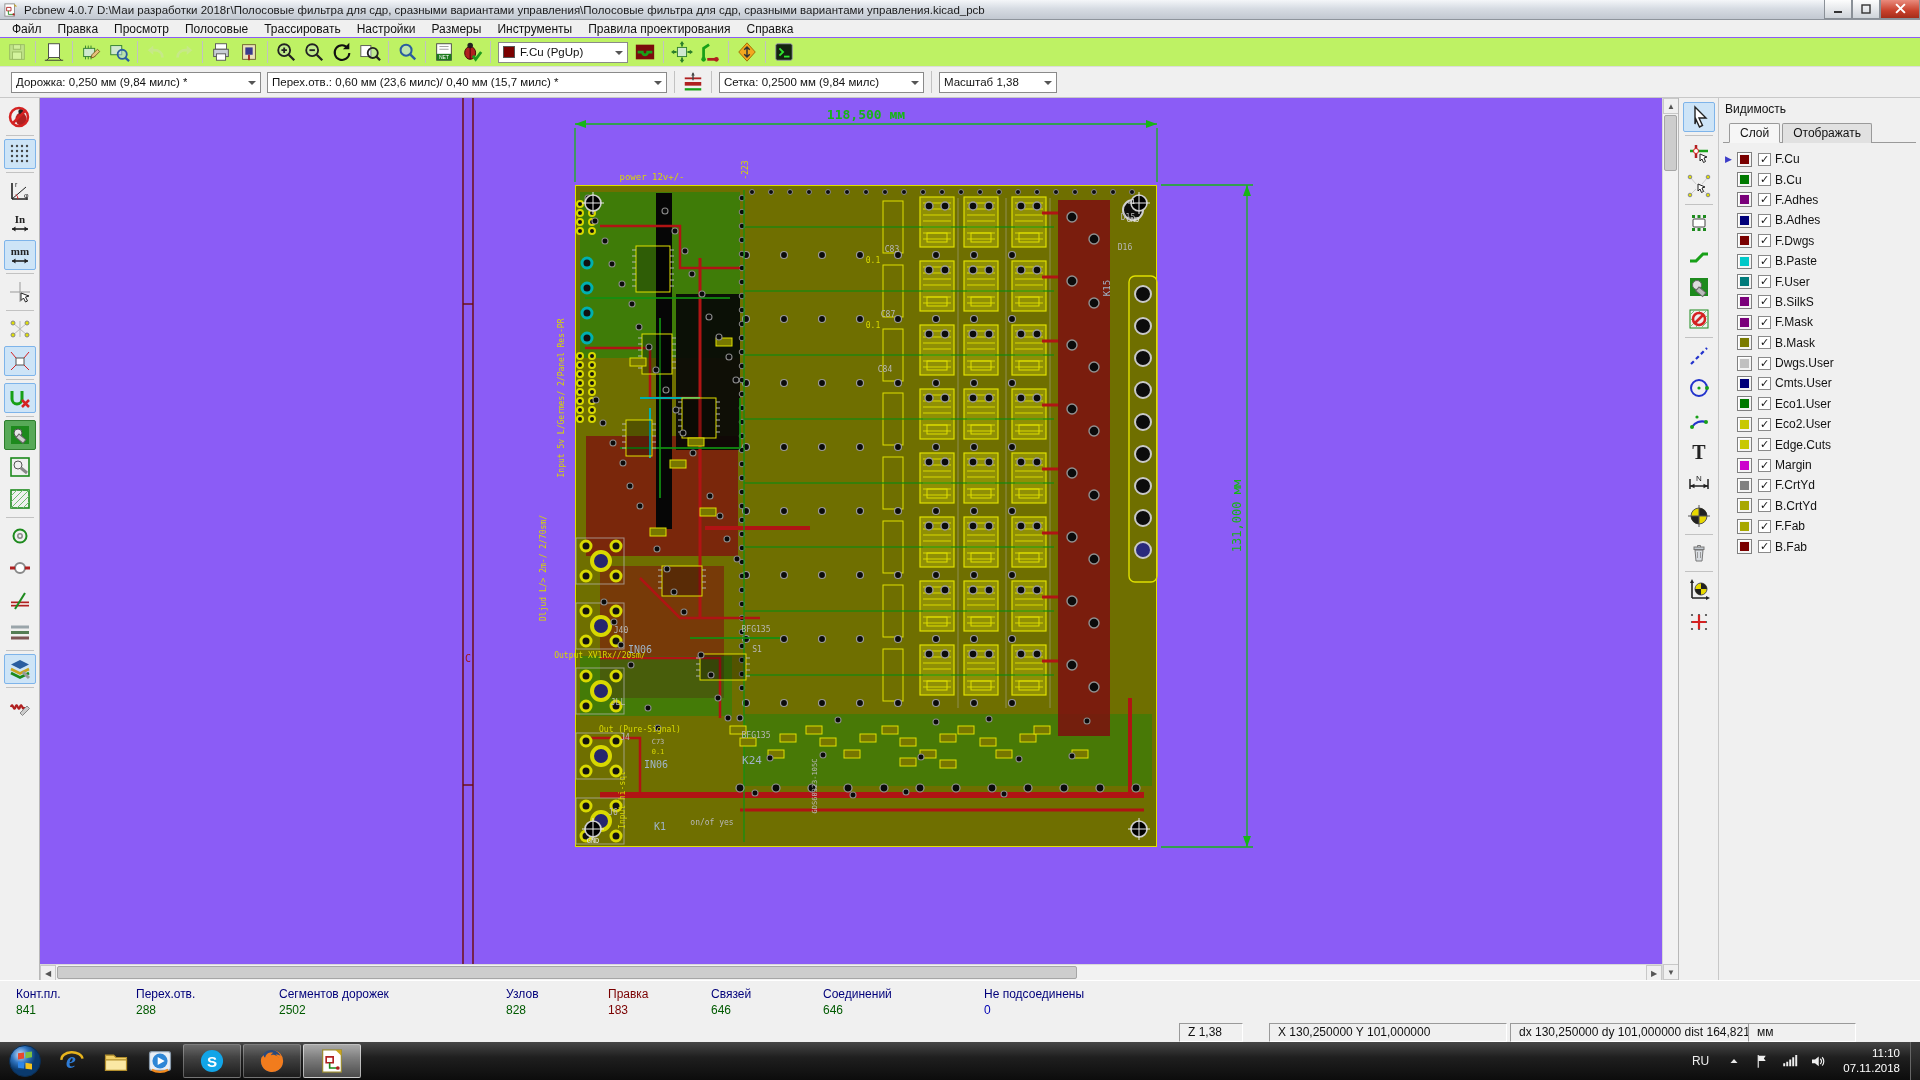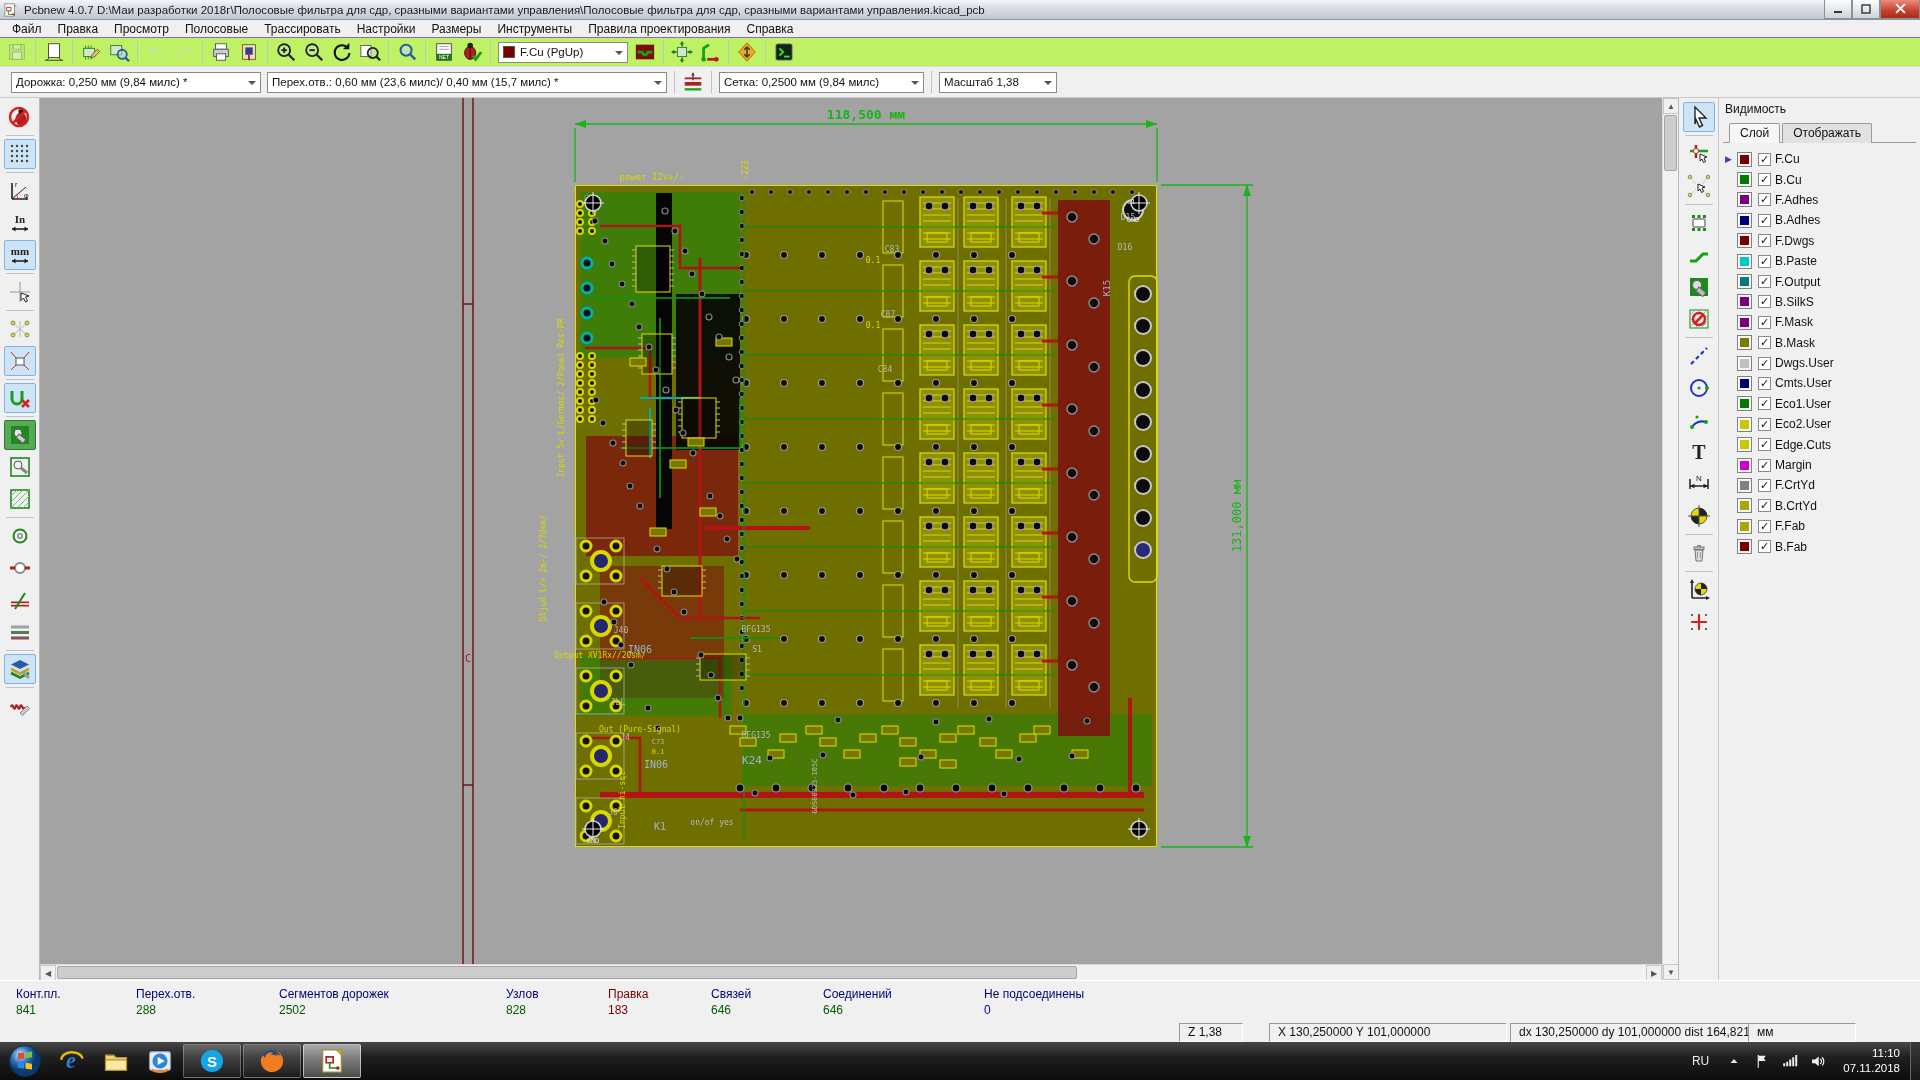--- a/index.html
+++ b/index.html
@@ -41,21 +41,21 @@
  border-right:1px solid #b8b8b8;display:flex;flex-direction:column;align-items:center;padding-top:3px}
 .righttb{position:absolute;left:1678px;top:98px;width:40px;height:882px;background:#f0f0f0;
  border-left:1px solid #b8b8b8;display:flex;flex-direction:column;align-items:center;padding-top:3px}
 .vbtn{width:32px;height:30px;min-height:30px;display:flex;align-items:center;justify-content:center;
  border:1px solid transparent;border-radius:2px;margin:1px 0}
 .vbtn svg{width:24px;height:24px}
 .vbtn.on{background:#cde4f7;border-color:#7eb4ea}
 .vbtn.ongreen{background:#57a957;border-color:#2d7d2d}
 .hsep{width:28px;height:1px;background:#c2c2c2;margin:2px 0}
 
-.canvas{position:absolute;left:40px;top:98px;width:1622px;height:866px;background:#a3a3a3;overflow:hidden}
+.canvas{position:absolute;left:40px;top:98px;width:1622px;height:866px;background:#8b5cf6;overflow:hidden}
 .vscroll{position:absolute;left:1662px;top:98px;width:16px;height:882px;background:#f2f2f2;border-left:1px solid #d8d8d8}
 .hscroll{position:absolute;left:40px;top:964px;width:1622px;height:16px;background:#f2f2f2;border-top:1px solid #d8d8d8}
 .sarrow{position:absolute;width:16px;height:16px;background:#f0f0f0;border:1px solid #c8c8c8;
  display:flex;align-items:center;justify-content:center;font-size:8px;color:#555}
 .sthumb{position:absolute;background:#cdcdcd;border:1px solid #a6a6a6;border-radius:2px}
 
 .layers{position:absolute;left:1718px;top:98px;width:202px;height:882px;background:#f0f0f0;border-left:1px solid #c8c8c8;padding:2px 4px}
 .lp-title{font-size:12px;padding:2px 2px 6px 2px}
 .lp-tabs{display:flex;border-bottom:1px solid #9a9a9a;padding-left:6px}
 .tab{border:1px solid #9a9a9a;border-bottom:none;border-radius:2px 2px 0 0;padding:2px 10px;
@@ -1447,21 +1447,21 @@
           </span>
           <span class="lchk">✓</span>
           <span class="lname">B.Paste</span>
         </div>
         <div class="lrow">
           <span class="larrow"></span>
           <span class="lsw">
             <i style="background:#007a7a"></i>
           </span>
           <span class="lchk">✓</span>
-          <span class="lname">F.Output</span>
+          <span class="lname">F.User</span>
         </div>
         <div class="lrow">
           <span class="larrow"></span>
           <span class="lsw">
             <i style="background:#7a007a"></i>
           </span>
           <span class="lchk">✓</span>
           <span class="lname">B.SilkS</span>
         </div>
         <div class="lrow">

